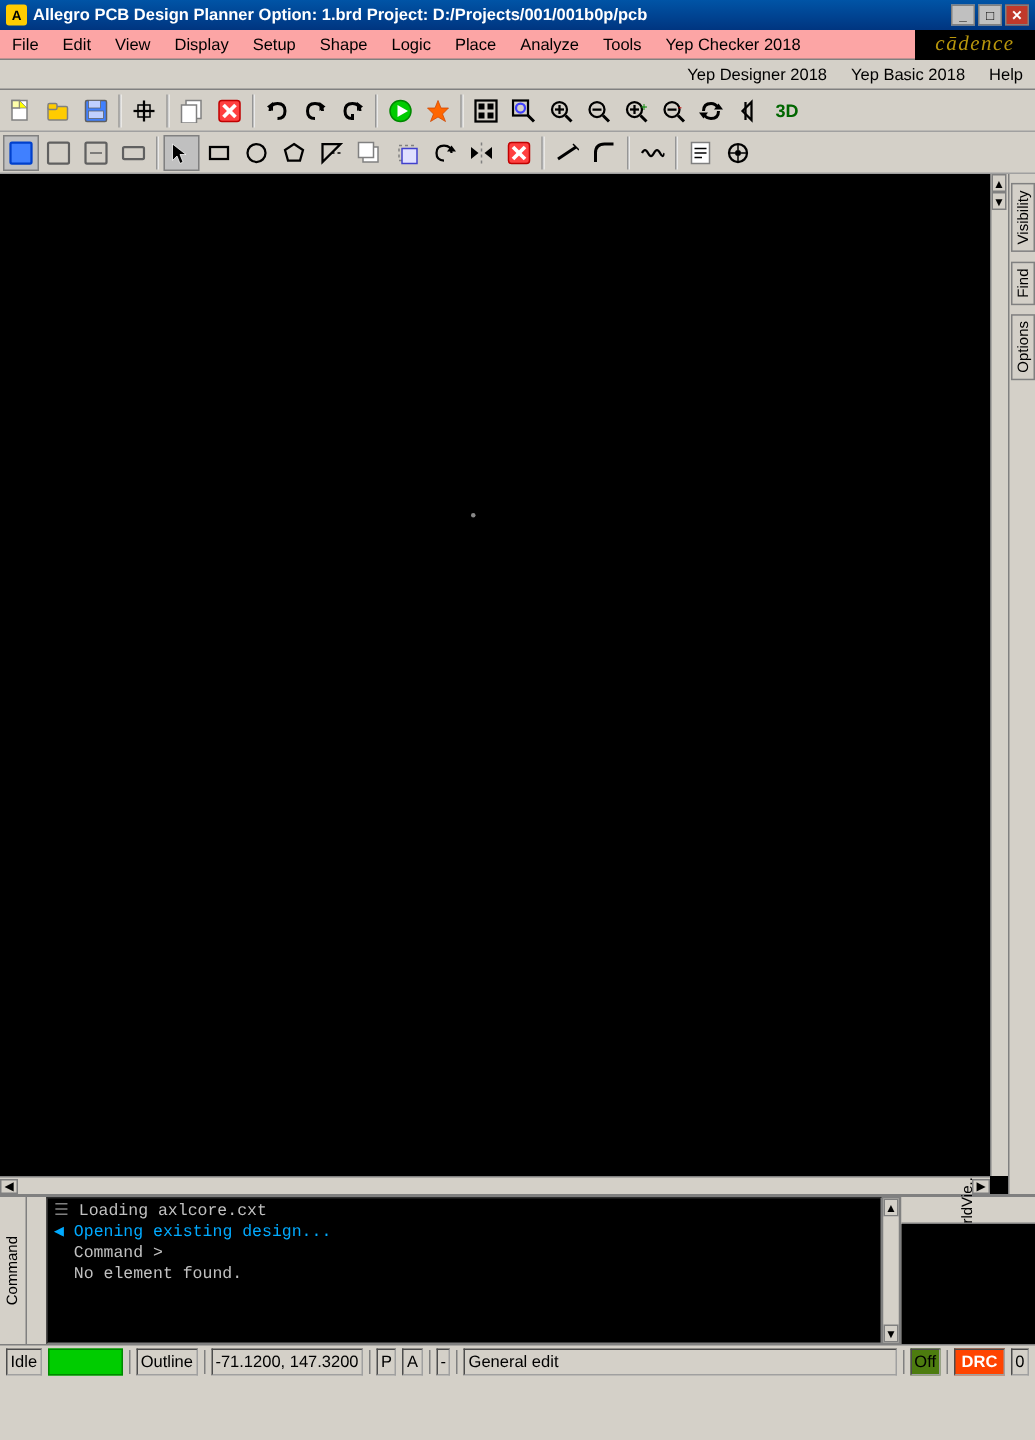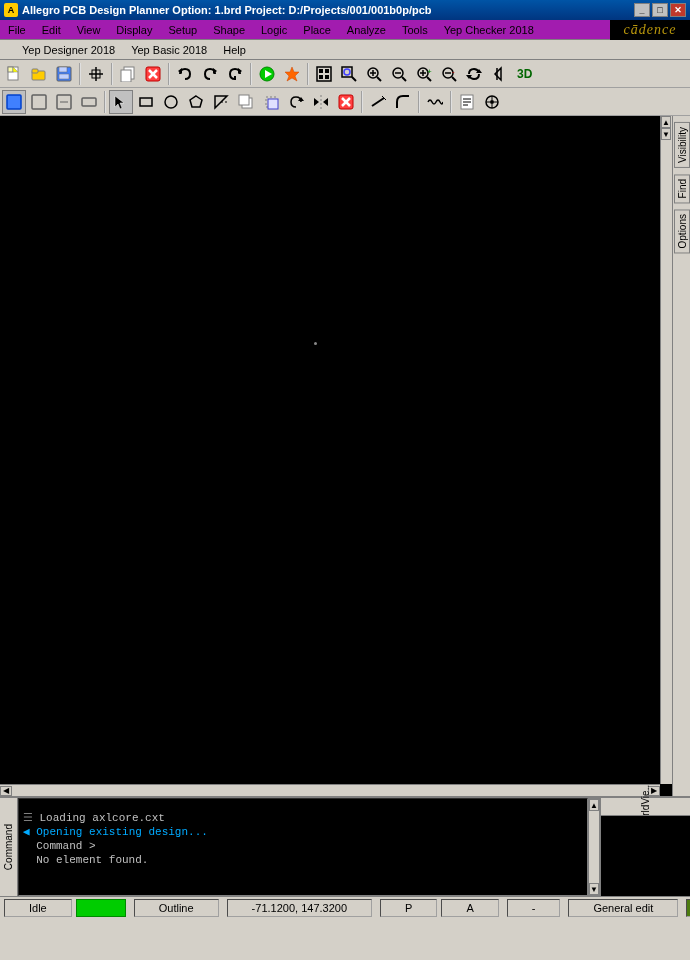--- a/index.html
+++ b/index.html
@@ -69,22 +69,23 @@
       align-items: center;
     }
 
     
     #menu-bar2 {
       background: #d4d0c8;
       border-bottom: 1px solid #808080;
       height: 20px;
       display: flex;
       align-items: center;
-      padding: 0 14px;
+      padding: 0 0;
       gap: 0;
+      justify-content: flex-end;
     }
 
     
     #toolbar1 {
       background: #d4d0c8;
       border-bottom: 1px solid #a0a0a0;
       height: 28px;
       display: flex;
       align-items: center;
       padding: 1px 2px;
@@ -168,24 +169,25 @@
       height: 100px;
       border-top: 2px solid #808080;
       background: #d4d0c8;
     }
     #console-panel {
       flex: 1;
       background: #000;
       color: #00ff00;
       font-family: 'Courier New', monospace;
       font-size: 11px;
-      padding: 12px 4px;
+      padding: 2px 4px;
       overflow: hidden;
       border: 1px inset #808080;
       position: relative;
+      margin-left: 13px;
     }
     #console-panel .console-line {
       line-height: 14px;
       color: #c0c0c0;
     }
     #console-panel .console-line.arrow {
       color: #00aaff;
     }
     #console-label {
       width: 18px;
@@ -238,21 +240,21 @@
       height: 22px;
       background: #d4d0c8;
       border-top: 1px solid #808080;
       display: flex;
       align-items: center;
       padding: 0 4px;
       gap: 4px;
       font-size: 11px;
     }
     .status-seg {
-      padding: 1px 24px;
+      padding: 1px 2px;
       border: 1px inset #a0a0a0;
       background: #d4d0c8;
       height: 18px;
       display: flex;
       align-items: center;
       white-space: nowrap;
     }
     .status-seg.green-box {
       background: #00cc00;
       border: 1px solid #008800;
@@ -301,21 +303,21 @@
       height: 12px;
       width: calc(100% - 12px);
       background: #d4d0c8;
       border-top: 1px solid #808080;
     }
 
     
     #menu-logo-row {
       display: flex;
       height: 20px;
-      background: #a21caf;
+      background: #fca5a5;
       border-bottom: 1px solid #808080;
       align-items: center;
     }
     #menu-logo-row .menu-items-group {
       flex: 1;
       display: flex;
     }
     #cadence-logo {
       width: 80px;
       height: 20px;

